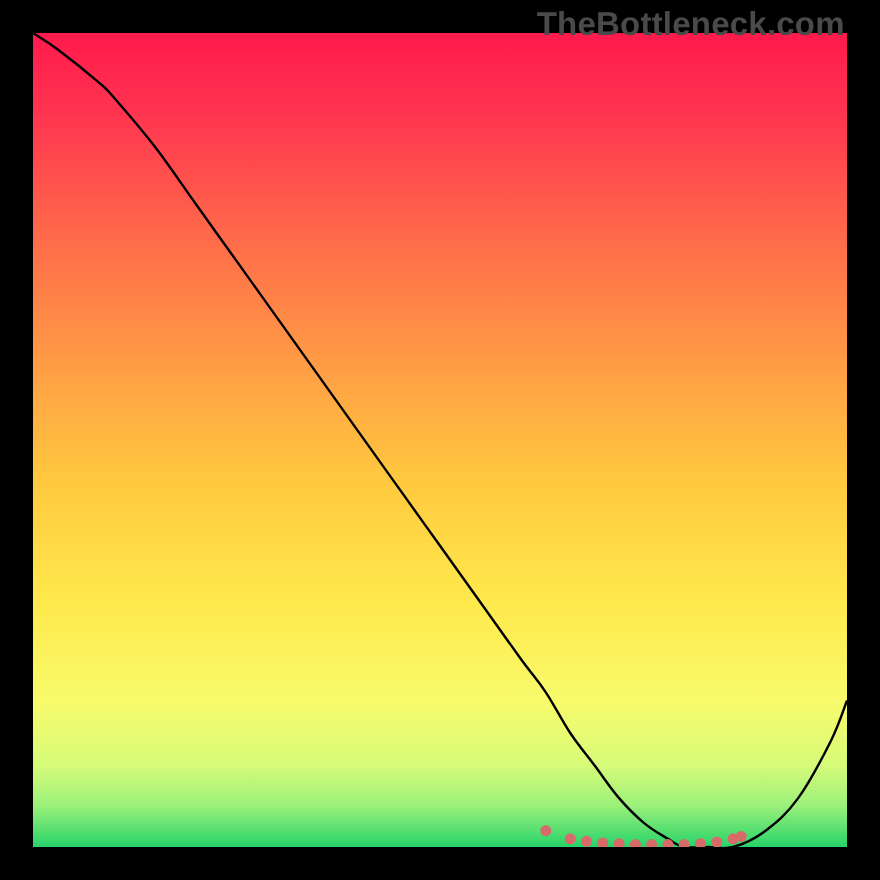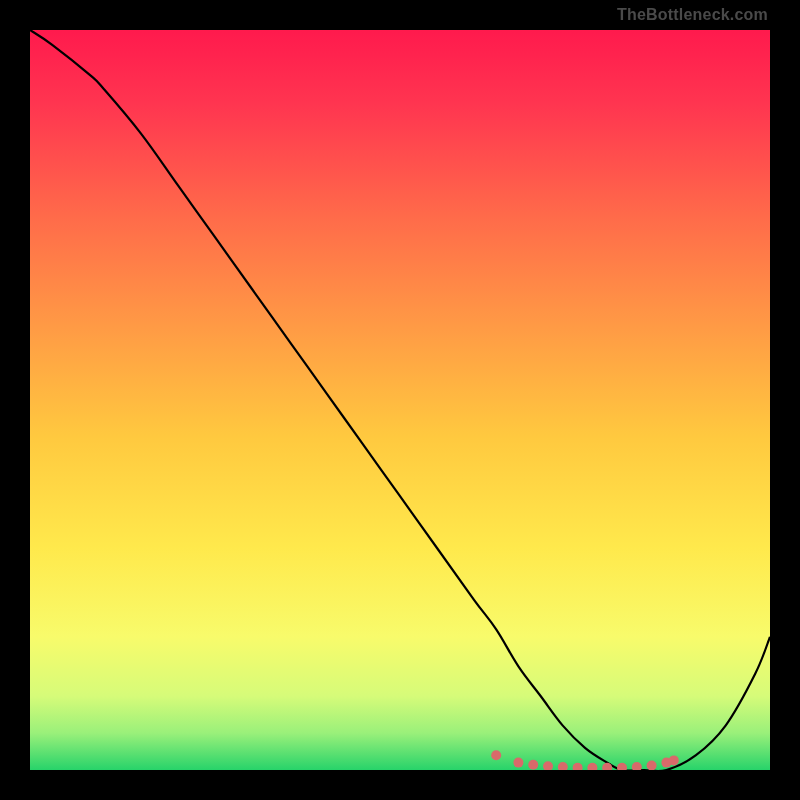--- a/index.html
+++ b/index.html
@@ -17,21 +17,21 @@
     left: 0;
     top: 0;
     width: 740px;
     height: 740px;
   }
   .watermark {
     position: absolute;
     top: 6px;
     right: 32px;
     font-family: Arial, Helvetica, sans-serif;
-    font-size: 16px;
+    font-size: 30px;
     font-weight: 700;
     color: #4a4a4a;
     letter-spacing: 0.2px;
     z-index: 50;
   }
   svg.curve {
     position: absolute;
     left: 30px;
     top: 30px;
     width: 740px;

